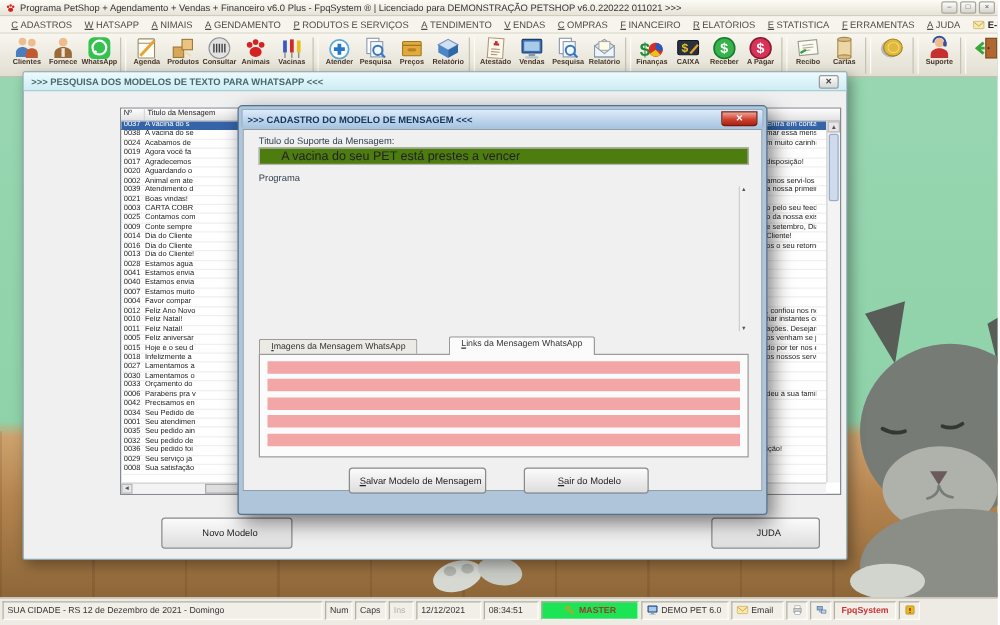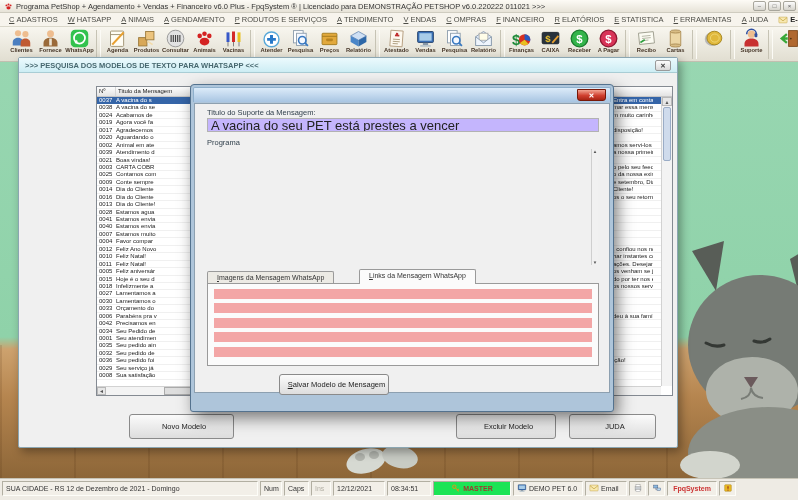--- a/index.html
+++ b/index.html
@@ -65,22 +65,22 @@
 #btn-sairwin{left:550px;top:356px;width:87px}
 
 .dialog{position:absolute;left:190px;top:84px;width:424px;height:328px;background:#aec5da;
  border:1px solid #54728e;border-radius:4px 4px 3px 3px;box-shadow:4px 6px 16px rgba(0,0,0,.5);padding:3px}
 .dlg-title{height:15px;display:flex;align-items:center;padding:0 4px;font-size:7.5px;font-weight:bold;color:#14345a;
  background:linear-gradient(#dcebf9,#a8c5e2);border-radius:2px 2px 0 0;margin:-1px -1px 0;border:1px solid #8fb0cc;border-bottom:none}
 .dlg-close{margin-left:auto;width:29px;height:12px;background:linear-gradient(#f2a492,#d04030 55%,#a82414);
  border:1px solid #771808;border-radius:0 0 3px 3px;color:#fff;font-size:7px;font-weight:bold;text-align:center;line-height:11px}
 .dlg-client{position:relative;height:290px;background:#f0f0f0;border:1px solid #8da0b0;margin-top:1px}
 .dlg-label{position:absolute;font-size:7.5px;color:#33424e}
-.dlg-input{position:absolute;left:12px;top:14px;width:392px;height:14px;background:#c4b5fd;border:1px solid #b2b2b2;
- font-size:13px;padding:0 3px;color:#222}
+.dlg-input{position:absolute;left:12px;top:14px;width:392px;height:14px;background:#4d7c0f;border:1px solid #b2b2b2;
+ font-size:10px;padding:0 17px;color:#222}
 .dlg-textarea{position:absolute;left:12px;top:44px;width:392px;height:118px;background:#ffffd8;border:1px solid #b2b2b2;
  font-size:7.5px;line-height:1.55;padding:2px 12px 2px 4px;color:#222;resize:none;overflow:hidden;white-space:pre-wrap}
 .ta-sb{position:absolute;left:396px;top:45px;width:7px;height:116px;background:#f1f1f1;border-left:1px solid #cfcfcf;
  font-size:4.5px;color:#555;text-align:center;display:flex;flex-direction:column;justify-content:space-between}
 .tab{position:absolute;top:167px;height:13px;font-size:7px;padding:2px 9px 0;background:#eceae4;border:1px solid #9a9a9a;
  border-bottom:none;border-radius:2px 2px 0 0;color:#333;white-space:nowrap}
 .tab.active{top:165px;height:15px;background:#fbfbfb;z-index:3;font-weight:normal}
 .panel{position:absolute;left:12px;top:179px;width:392px;height:83px;background:#fbfbfb;border:1px solid #9a9a9a;z-index:2}
 .linkbar{height:10px;margin:4.5px 6px 0;background:#f3a6a6}
 #btn-salvar{left:84px;top:270px;width:110px;height:21px}
@@ -513,32 +513,29 @@
       </div>
       <div class="hscroll">
         <div class="sbtn">◄</div>
         <div class="hthumb"></div>
       </div>
     </div>
     <button class="btn" id="btn-novo">
       <span></span>
       <span>Novo Modelo</span>
     </button>
-    <button class="btn" id="btn-excluir">
-      <span></span>
-      <span>Excluir Modelo</span>
-    </button>
     <button class="btn" id="btn-sairwin">
       <span></span>
       <span>JUDA</span>
     </button>
   </div>
 
   <div class="dialog">
     <div class="dlg-title">
+      <span>&gt;&gt;&gt; CADASTRO DO MODELO DE MENSAGEM &lt;&lt;&lt;</span>
       <span class="dlg-close">✕</span>
     </div>
     <div class="dlg-client">
       <span class="dlg-label" style="left:12px;top:4px">Titulo do Suporte da Mensagem:</span>
       <input class="dlg-input" value="A vacina do seu PET está prestes a vencer" style="">
       <span class="dlg-label" style="left:12px;top:34px">Programa</span>
       <div class="ta-sb">
           <span>▲</span>
           <span>▼</span>
         </div>
@@ -548,20 +545,24 @@
           <div class="linkbar"></div>
           <div class="linkbar"></div>
           <div class="linkbar"></div>
           <div class="linkbar"></div>
           <div class="linkbar"></div>
         </div>
       <button class="btn" id="btn-salvar">
         <span></span>
         <span><u>S</u>alvar Modelo de Mensagem</span>
       </button>
+      <button class="btn" id="btn-sairdlg">
+        <span></span>
+        <span><u>S</u>air do Modelo</span>
+      </button>
     </div>
   </div>
 
   <div class="statusbar" id="statusbar">
       <div class="seg" style="width: 256px;">
         <span>SUA CIDADE - RS 12 de Dezembro de 2021 - Domingo</span>
       </div>
       <div class="seg" style="width: 22px;">
         <span>Num</span>
       </div>

